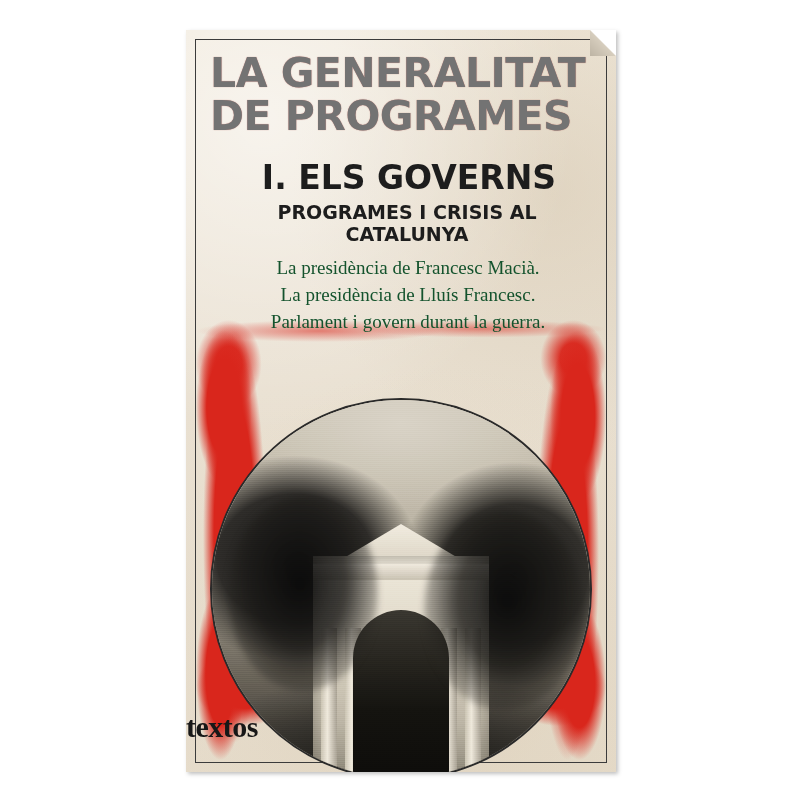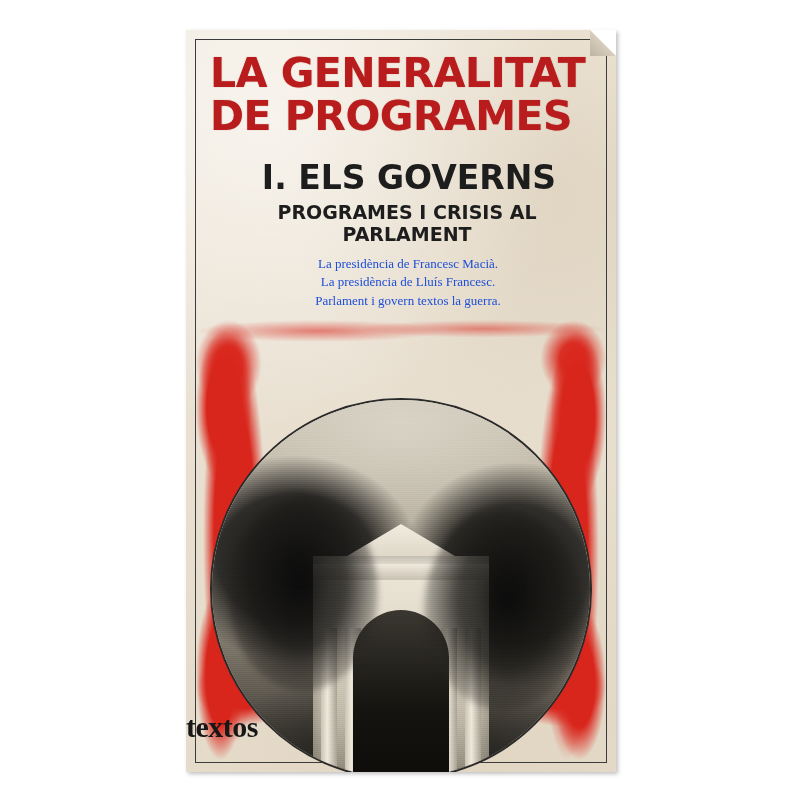--- a/index.html
+++ b/index.html
@@ -104,21 +104,21 @@
   }
 
   
   .title-block {
     position: absolute;
     left: 24px;
     top: 22px;
     right: 24px;
   }
   .main-title {
-    color: #b91c1c;
+    color: #737373;
     font-family: "DejaVu Sans", sans-serif;
     font-weight: 700;
     font-size: 41px;
     line-height: 1.05;
     letter-spacing: -0.5px;
     margin: 0;
     text-shadow: 0 0 1px rgba(160,20,15,0.55);
   }
   .main-title .line2 { display: block; }
 
@@ -144,23 +144,23 @@
     font-weight: 700;
     font-size: 19px;
     letter-spacing: 0px;
     margin: 0 0 10px 0;
     padding-left: 22px;
   }
   .contents-list {
     margin: 8px;
     padding: 0 0 0 24px;
     list-style: none;
-    color: #1d4ed8;
+    color: #14532d;
     font-family: "Liberation Serif", serif;
-    font-size: 13px;
+    font-size: 19px;
     line-height: 1.42;
   }
   .contents-list li { white-space: nowrap; }
 
   
   .photo-circle {
     position: absolute;
     left: 50%;
     top: 368px;
     transform: translateX(-50%);
@@ -312,25 +312,25 @@
 
     <div class="title-block">
       <h1 class="main-title">
         <span>LA GENERALITAT</span>
         <span class="line2">DE PROGRAMES</span>
       </h1>
     </div>
 
     <div class="subtitle-block">
       <p class="sub-main">I.  ELS GOVERNS</p>
-      <p class="sub-second">PROGRAMES I CRISIS AL PARLAMENT</p>
+      <p class="sub-second">PROGRAMES I CRISIS AL CATALUNYA</p>
       <ul class="contents-list">
         <li>La presidència de Francesc Macià.</li>
         <li>La presidència de Lluís Francesc.</li>
-        <li>Parlament i govern textos la guerra.</li>
+        <li>Parlament i govern durant la guerra.</li>
       </ul>
     </div>
 
     <div class="photo-circle">
       <div class="photo-inner"></div>
       <div class="arch">
         <div class="pediment"></div>
         <div class="facade"></div>
         <div class="entablature"></div>
         <div class="col c1"></div>

